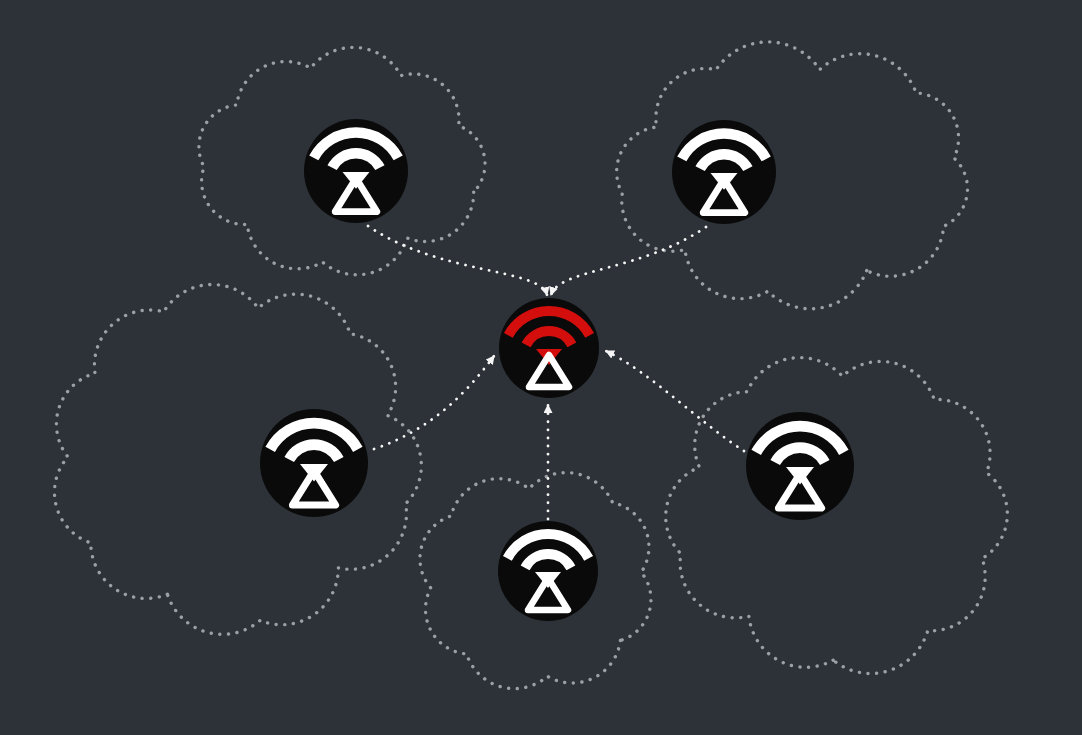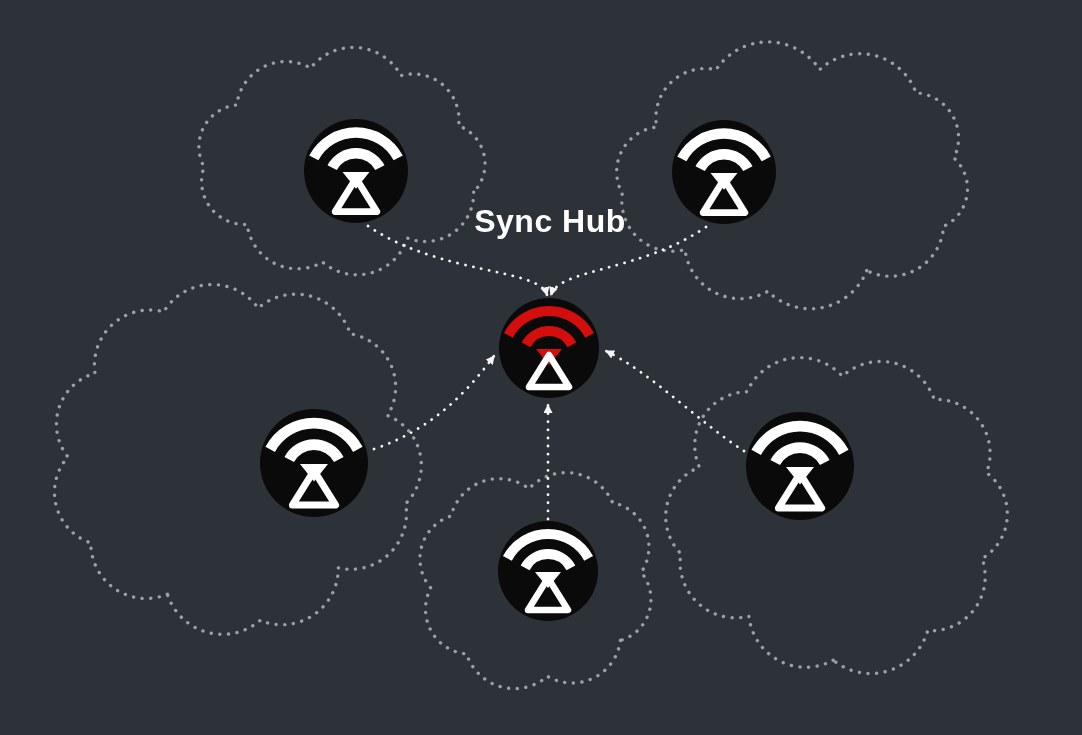--- a/index.html
+++ b/index.html
@@ -88,14 +88,13 @@
         <path d="M 0 7.6 L 21.6 42.1 L -21.6 42.1 Z" fill="none" stroke="#ffffff" stroke-width="7.0" stroke-linejoin="round"></path>
       </g>
       <g transform="translate(549 348)">
         <circle r="50" fill="#0a0a0a"></circle>
         <path d="M -40.6 -12.6 A 46.0 46.0 0 0 1 40.6 -12.6" fill="none" stroke="#d40d0d" stroke-width="10.0"></path>
         <path d="M -22.9 -3.2 A 26.0 26.0 0 0 1 22.9 -3.2" fill="none" stroke="#d40d0d" stroke-width="10.0"></path>
         <path d="M -13.0 1.0 L 13.0 1.0 L 0 17.0 Z" fill="#d40d0d"></path>
         <path d="M 0 7.0 L 20.0 39.0 L -20.0 39.0 Z" fill="none" stroke="#ffffff" stroke-width="6.5" stroke-linejoin="round"></path>
       </g>
     </svg>
-  <div class="diagram-title">Sync Hub</div>
 </div>
 
 </body></html>

